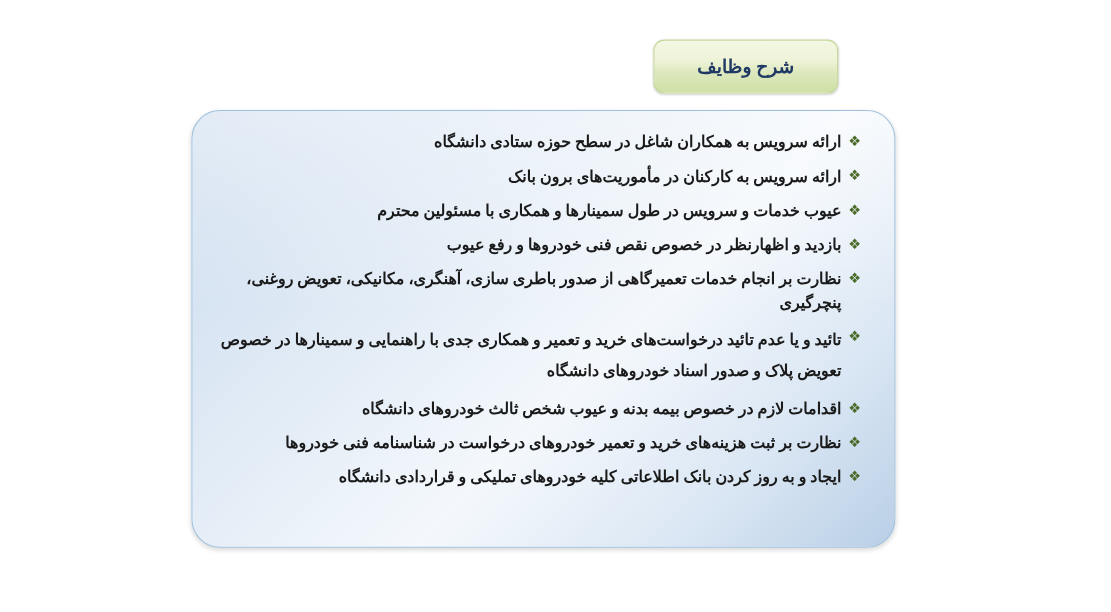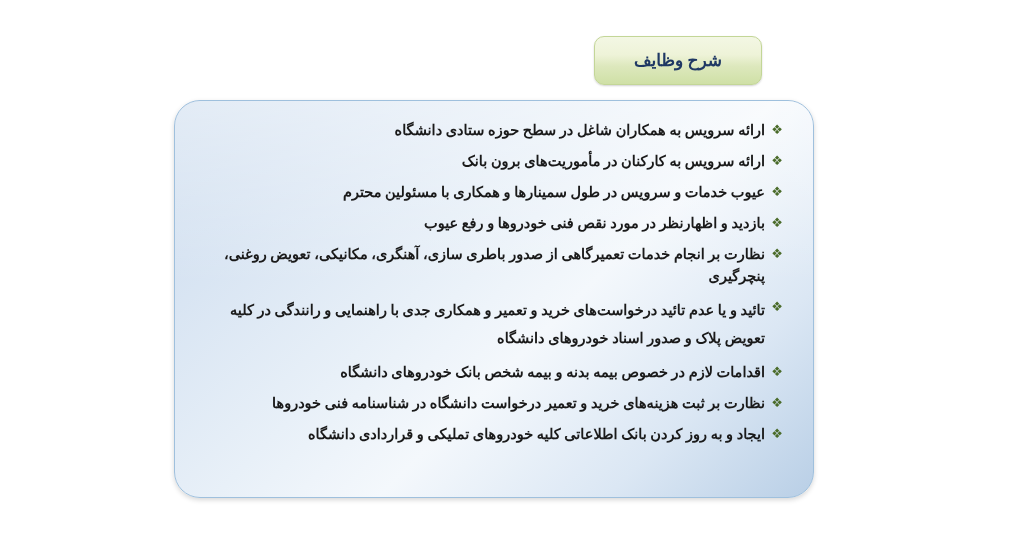--- a/index.html
+++ b/index.html
@@ -122,41 +122,41 @@
         <span class="bullet-text">ارائه سرویس به کارکنان در مأموریت‌های برون بانک</span>
       </li>
 
       <li class="bullet-item">
         <span class="bullet-marker">❖</span>
         <span class="bullet-text">عیوب خدمات و سرویس در طول سمینارها و همکاری با مسئولین محترم</span>
       </li>
 
       <li class="bullet-item">
         <span class="bullet-marker">❖</span>
-        <span class="bullet-text">بازدید و اظهارنظر در مورد نقص فنی خودروها و رفع عیوب</span>
+        <span class="bullet-text">بازدید و اظهارنظر در خصوص نقص فنی خودروها و رفع عیوب</span>
       </li>
 
       <li class="bullet-item">
         <span class="bullet-marker">❖</span>
         <span class="bullet-text">نظارت بر انجام خدمات تعمیرگاهی از صدور باطری سازی، آهنگری، مکانیکی، تعویض روغنی، پنچرگیری</span>
       </li>
 
       <li class="bullet-item wrap">
         <span class="bullet-marker">❖</span>
-        <span class="bullet-text">تائید و یا عدم تائید درخواست‌های خرید و تعمیر و همکاری جدی با راهنمایی و رانندگی در کلیه تعویض پلاک و صدور اسناد خودروهای دانشگاه</span>
+        <span class="bullet-text">تائید و یا عدم تائید درخواست‌های خرید و تعمیر و همکاری جدی با راهنمایی و سمینارها در خصوص تعویض پلاک و صدور اسناد خودروهای دانشگاه</span>
       </li>
 
       <li class="bullet-item">
         <span class="bullet-marker">❖</span>
-        <span class="bullet-text">اقدامات لازم در خصوص بیمه بدنه و بیمه شخص بانک خودروهای دانشگاه</span>
+        <span class="bullet-text">اقدامات لازم در خصوص بیمه بدنه و عیوب شخص ثالث خودروهای دانشگاه</span>
       </li>
 
       <li class="bullet-item">
         <span class="bullet-marker">❖</span>
-        <span class="bullet-text">نظارت بر ثبت هزینه‌های خرید و تعمیر درخواست دانشگاه در شناسنامه فنی خودروها</span>
+        <span class="bullet-text">نظارت بر ثبت هزینه‌های خرید و تعمیر خودروهای درخواست در شناسنامه فنی خودروها</span>
       </li>
 
       <li class="bullet-item">
         <span class="bullet-marker">❖</span>
         <span class="bullet-text">ایجاد و به روز کردن بانک اطلاعاتی کلیه خودروهای تملیکی و قراردادی دانشگاه</span>
       </li>
 
     </ul>
   </div>
 

